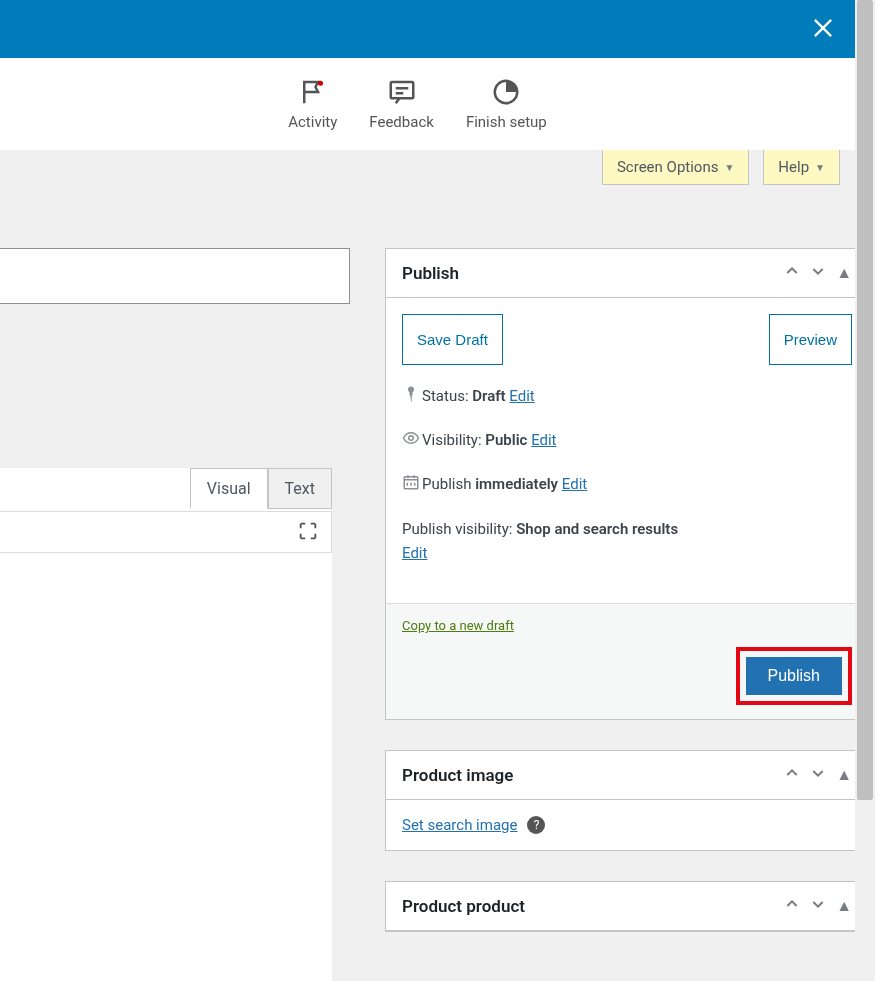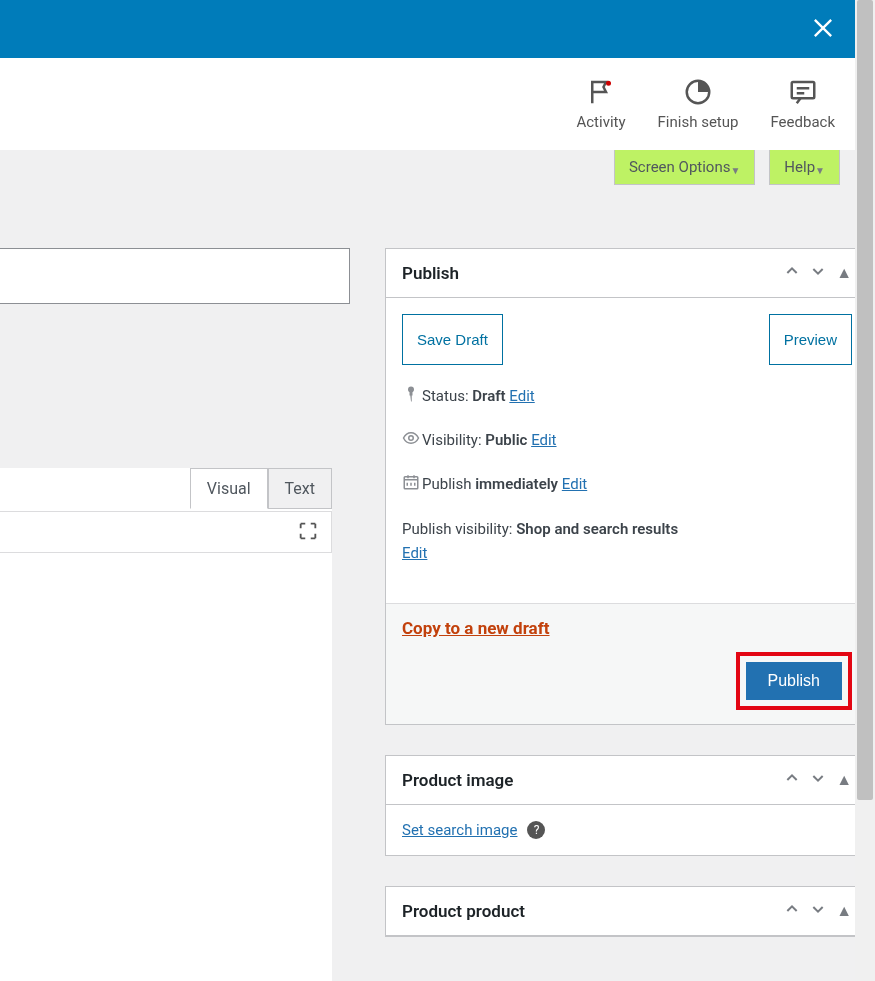--- a/index.html
+++ b/index.html
@@ -25,21 +25,21 @@
     color: #fff;
     font-size: 30px;
     line-height: 1;
     cursor: pointer;
   }
   .toolbar-inbox {
     background: #fff;
     width: 855px;
     height: 92px;
     display: flex;
-    justify-content: flex-end;
+    justify-content: center;
     align-items: center;
     padding-right: 20px;
     gap: 32px;
     color: #555;
   }
   .inbox-item {
     display: flex;
     flex-direction: column;
     align-items: center;
     gap: 6px;
@@ -48,29 +48,30 @@
   }
   .inbox-item svg { width: 30px; height: 30px; }
   .screen-opts {
     position: absolute;
     top: 150px;
     right: 35px;
     display: flex;
     gap: 14px;
   }
   .screen-btn {
-    background: #bef264;
+    background: #fef9c3;
     border: 1px solid #c3c4c7;
     border-top: none;
     padding: 8px 14px;
     font-size: 15px;
     color: #50575e;
     cursor: pointer;
     display: flex;
-    align-items: flex-end;
+    align-items: center;
+    gap: 6px;
   }
   .screen-btn .tri { font-size: 10px; color: #787c82; }
   .title-input {
     position: absolute;
     left: 0; top: 248px;
     width: 350px; height: 56px;
     border: 1px solid #8c8f94;
     border-left: none;
     background: #fff;
   }
@@ -167,25 +168,24 @@
   .publish-footer {
     background: #f6f7f7;
     border-top: 1px solid #dcdcde;
     padding: 14px 16px;
     display: flex;
     flex-direction: column;
     gap: 14px;
   }
   .publish-footer .row { display:flex; justify-content:flex-end; }
   .copy-link {
-    color: #c2410c;
+    color: #4d7c0f;
     text-decoration: underline;
-    font-size: 17px;
-    cursor: pointer;
-    font-weight: bold;
+    font-size: 13px;
+    cursor: pointer;
   }
   .highlight-box {
     border: 4px solid #e30613;
     padding: 6px;
     display: inline-block;
   }
   .primary-btn {
     background: #2271b1;
     color: #fff;
     border: none;
@@ -232,32 +232,32 @@
 <div class="toolbar-inbox">
   <div class="inbox-item">
     <svg viewBox="0 0 24 24" fill="none" stroke="#555" stroke-width="2">
         <path d="M5 21V4h11l-2 4 2 4H5"></path>
         <circle cx="18" cy="5" r="2" fill="#c00" stroke="none"></circle>
       </svg>
     <span>Activity</span>
   </div>
   <div class="inbox-item">
     <svg viewBox="0 0 24 24" fill="none" stroke="#555" stroke-width="2">
-        <circle cx="12" cy="12" r="9"></circle>
-        <path d="M12 3 A9 9 0 0 1 21 12 L12 12 Z" fill="#555" stroke="none"></path>
-      </svg>
-    <span>Finish setup</span>
-  </div>
-  <div class="inbox-item">
-    <svg viewBox="0 0 24 24" fill="none" stroke="#555" stroke-width="2">
         <rect x="3" y="4" width="18" height="13" rx="1"></rect>
         <path d="M7 21l3-4"></path>
         <path d="M7 9h10M7 13h6"></path>
       </svg>
     <span>Feedback</span>
+  </div>
+  <div class="inbox-item">
+    <svg viewBox="0 0 24 24" fill="none" stroke="#555" stroke-width="2">
+        <circle cx="12" cy="12" r="9"></circle>
+        <path d="M12 3 A9 9 0 0 1 21 12 L12 12 Z" fill="#555" stroke="none"></path>
+      </svg>
+    <span>Finish setup</span>
   </div>
 </div>
 
 <div class="screen-opts">
   <div class="screen-btn">
     <span>Screen Options</span>
     <span class="tri">▼</span>
   </div>
   <div class="screen-btn">
     <span>Help</span>

